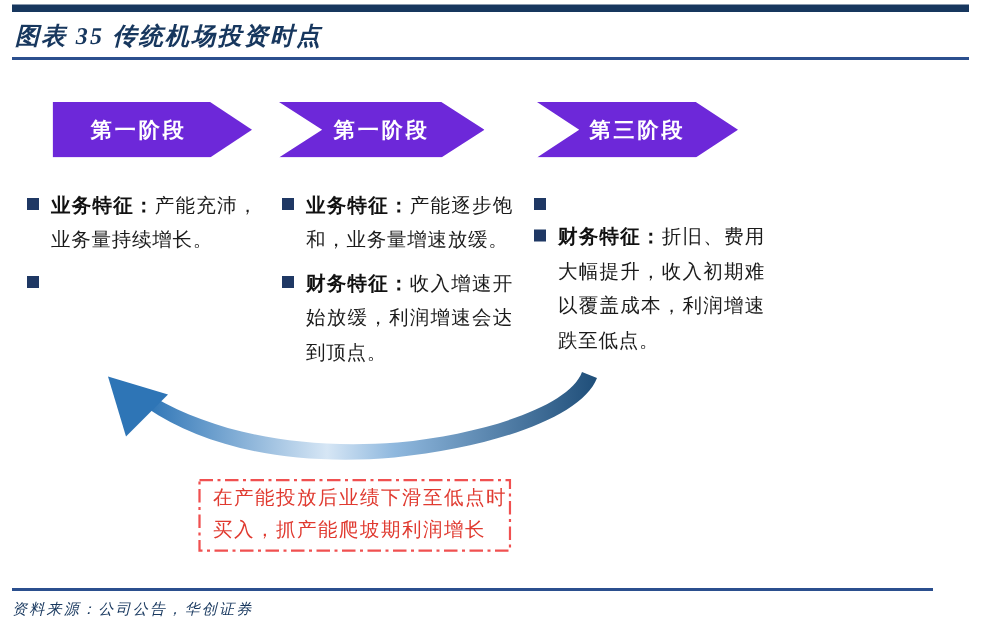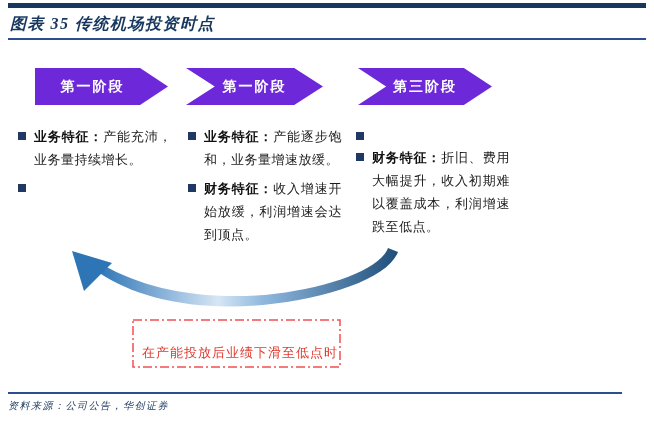--- a/index.html
+++ b/index.html
@@ -107,19 +107,20 @@
       <polygon points="14,3 54,15 26,43" fill="#2E75B6"></polygon>
     </svg>
   </div>
 
   <div class="callout">
     <svg width="209" height="49" viewBox="0 0 209 49" xmlns="http://www.w3.org/2000/svg">
       <rect x="1" y="1" width="207" height="47" fill="none" stroke="#F05050" stroke-width="1.5" stroke-dasharray="9 3 2 3"></rect>
     </svg>
     <div class="callout-text">
       <span>在产能投放后业绩下滑至低点时</span>
+      <span>买入，抓产能爬坡期利润增长</span>
     </div>
   </div>
 
   <div class="bottom-rule"></div>
   <div class="source-line">资料来源：公司公告，华创证券</div>
 
 </div>
 
 </body></html>

